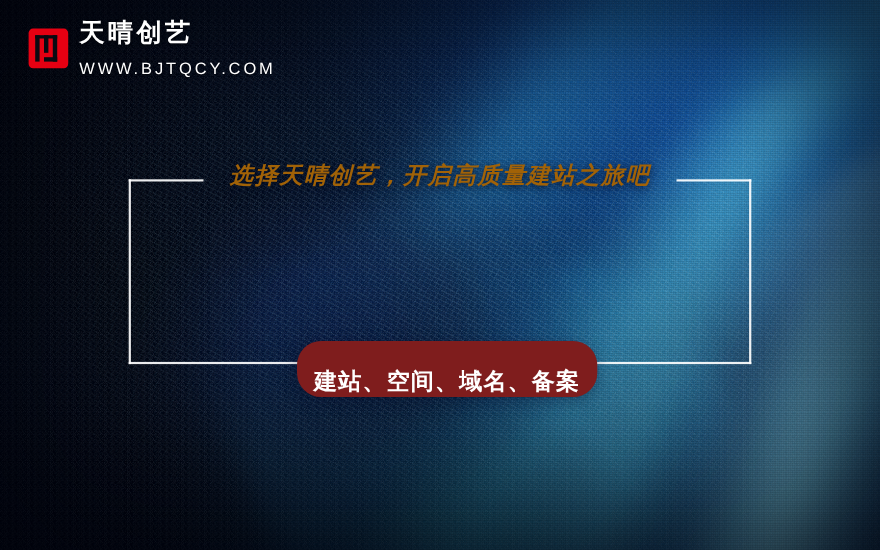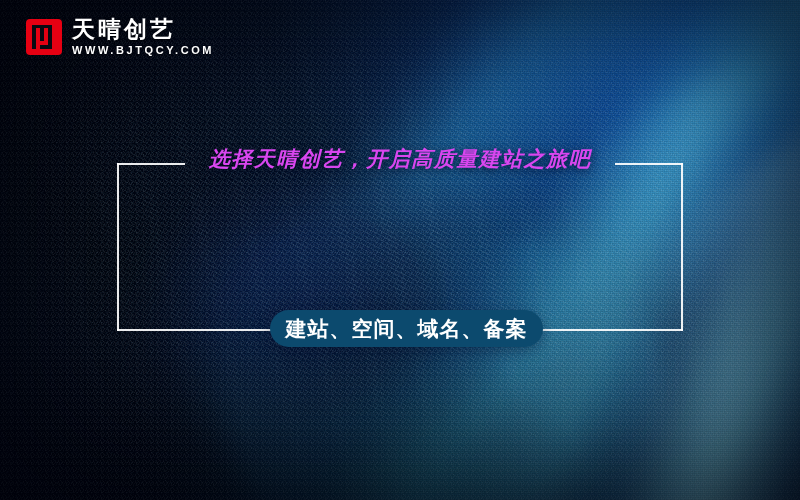--- a/index.html
+++ b/index.html
@@ -197,24 +197,24 @@
   .logo-cn {
     color: #ffffff;
     font-size: 23px;
     font-weight: 700;
     letter-spacing: 3px;
     line-height: 1.05;
     text-shadow: 0 1px 3px rgba(0,0,0,0.6);
   }
   .logo-url {
     color: #ffffff;
-    font-size: 11px;
-    font-weight: 700;
+    font-size: 15px;
+    font-weight: 400;
     letter-spacing: 2.6px;
-    margin-top: 3px;
+    margin-top: 13px;
     text-shadow: 0 1px 2px rgba(0,0,0,0.6);
   }
 
   
   .frame {
     position: absolute;
     left: 117px; top: 163px;
     width: 566px; height: 168px;
     z-index: 3;
   }
@@ -223,21 +223,21 @@
   .f-right  { right: 0;  top: 0;   width: 2px; height: 100%; }
   .f-bottom { left: 0;   bottom: 0; height: 2px; width: 100%; }
   .f-top-l  { left: 0;   top: 0;   height: 2px; width: 68px; }
   .f-top-r  { right: 0;  top: 0;   height: 2px; width: 68px; }
 
   
   .tagline {
     position: absolute;
     left: 0; right: 0; top: 145px;
     text-align: center;
-    color: #d946ef;
+    color: #a16207;
     font-size: 21px;
     font-weight: 700;
     font-style: italic;
     letter-spacing: 1.5px;
     z-index: 5;
     text-shadow: 0 2px 8px rgba(0,10,35,0.85);
   }
   .headline {
     position: absolute;
     left: 0; right: 0; top: 205px;
@@ -249,25 +249,25 @@
     letter-spacing: 4px;
     line-height: 1;
     z-index: 5;
     text-shadow: 0 4px 18px rgba(0,8,30,0.8), 0 0 2px rgba(255,255,255,0.5);
   }
 
   
   .pill {
     position: absolute;
     left: 270px; top: 310px;
-    width: 273px; height: 37px;
+    width: 273px; height: 51px;
     border-radius: 22px;
-    background: #0c4a6e;
+    background: #7f1d1d;
     display: flex;
-    align-items: center;
+    align-items: flex-end;
     justify-content: center;
     z-index: 6;
     box-shadow: 0 4px 14px rgba(0,12,40,0.35);
   }
   .pill span {
     color: #ffffff;
     font-size: 21px;
     font-weight: 700;
     letter-spacing: 1px;
   }

